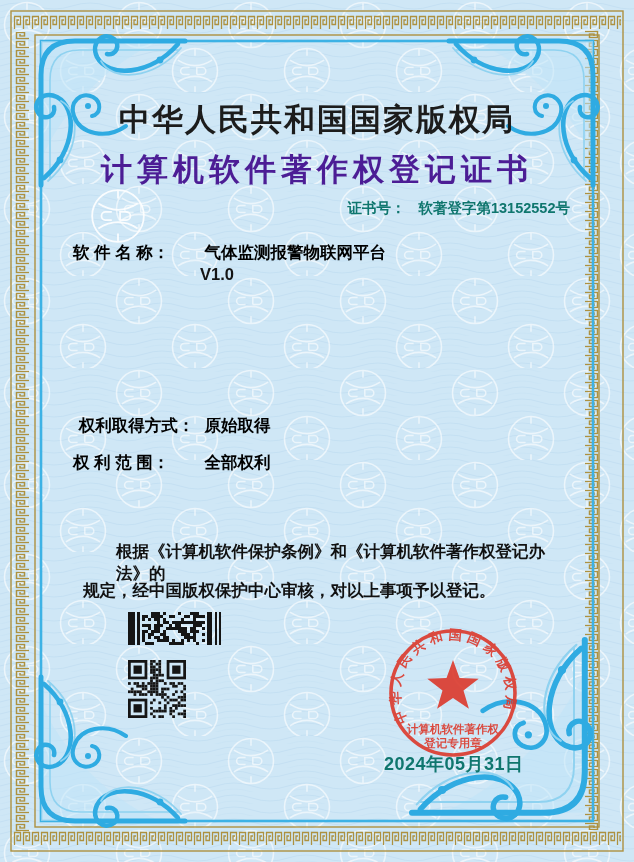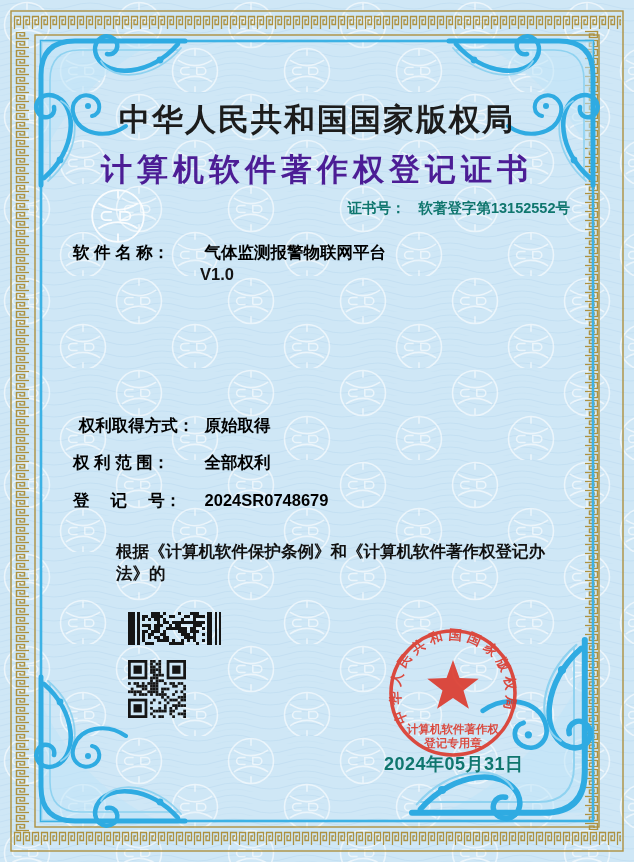--- a/index.html
+++ b/index.html
@@ -123,26 +123,23 @@
   <div class="field-row r3">
     <span class="flabel">权利取得方式：</span>
     <span>原始取得</span>
   </div>
 
   <div class="field-row r4">
     <span class="flabel">权 利 范 围：</span>
     <span>全部权利</span>
   </div>
 
-  <div class="field-row r5">
-    <span class="flabel">登　 记　 号：</span>
-    <span>2024SR0748679</span>
-  </div>
 
   <div class="statement s1">根据《计算机软件保护条例》和《计算机软件著作权登记办法》的</div>
+  <div class="statement s2">规定，经中国版权保护中心审核，对以上事项予以登记。</div>
 
   <svg id="barcode" class="barcode" width="93" height="33">
       <rect x="0" y="0" width="7" height="33" fill="#151515"></rect>
       <rect x="9" y="0" width="3" height="33" fill="#151515"></rect>
       <rect x="79" y="0" width="5" height="33" fill="#151515"></rect>
       <rect x="87" y="0" width="2" height="33" fill="#151515"></rect>
       <rect x="91" y="0" width="2" height="33" fill="#151515"></rect>
       <rect x="14.0" y="3" width="3" height="3" fill="#151515"></rect>
       <rect x="14.0" y="6" width="3" height="3" fill="#151515"></rect>
       <rect x="14.0" y="12" width="3" height="3" fill="#151515"></rect>

